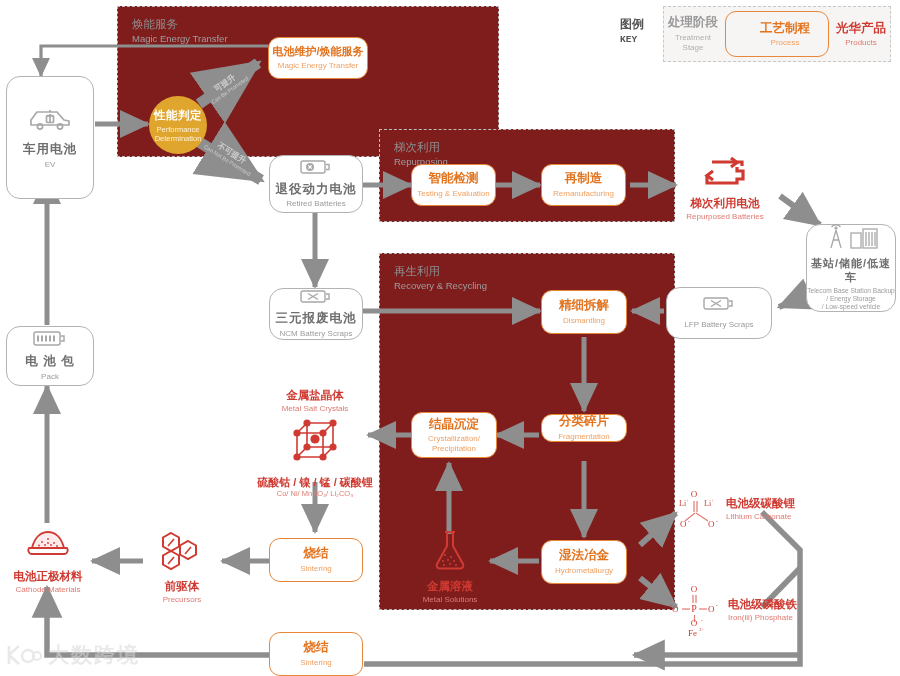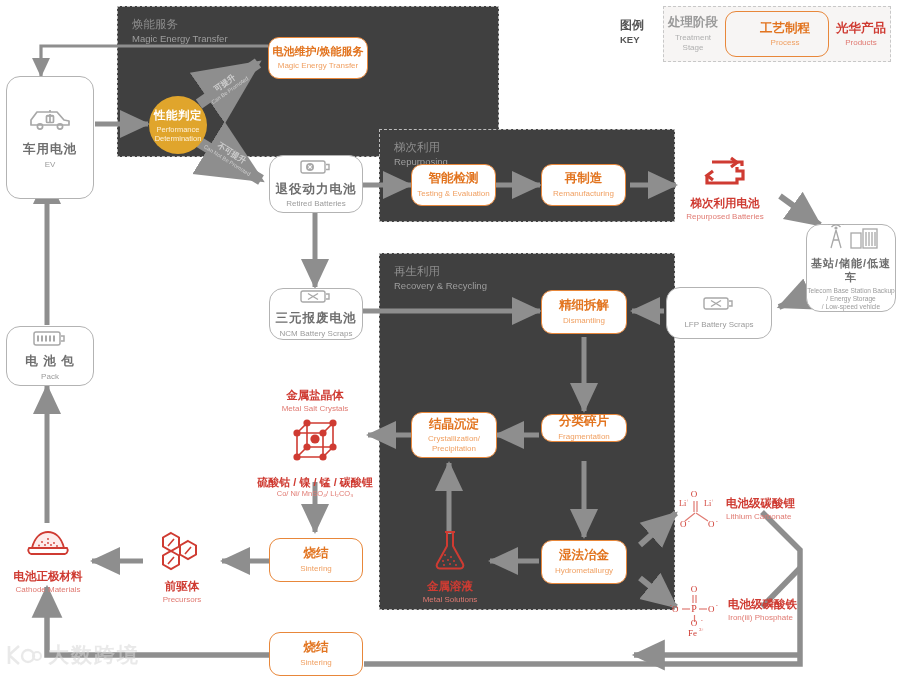--- a/index.html
+++ b/index.html
@@ -20,21 +20,21 @@
   .procbox .cn{font-size:12.5px;font-weight:bold;color:#e2741f;line-height:1.25;}
   .procbox .en{font-size:8px;color:#f0a062;line-height:1.2;margin-top:2px;}
 
   
   .product .cn{font-size:11.5px;font-weight:bold;color:#cf3b32;line-height:1.3;}
   .product .en{font-size:8px;color:#e07a72;line-height:1.25;margin-top:1px;}
   .product .cn2{font-size:11px;font-weight:bold;color:#cf3b32;line-height:1.3;margin-top:3px;}
   .product .en2{font-size:7.5px;color:#e07a72;line-height:1.2;}
 
   
-  .group{position:absolute;border:1.3px dashed #bdbdbd;background:#404040;box-sizing:border-box;}
+  .group{position:absolute;border:1.3px dashed #bdbdbd;background:#7f1d1d;box-sizing:border-box;}
   .group-title{position:absolute;left:14px;top:10px;text-align:left;}
   .group-title .cn{font-size:11.5px;color:#8d8d8d;line-height:1.35;}
   .group-title .en{font-size:9.5px;color:#9e9e9e;line-height:1.35;}
 
   
   .circle{position:absolute;border-radius:50%;background:#e0a52c;display:flex;
           flex-direction:column;align-items:center;justify-content:center;text-align:center;}
   .circle .cn{font-size:11.5px;font-weight:bold;color:#fff;letter-spacing:.5px;}
   .circle .en{font-size:7.5px;color:#fdf0d8;line-height:1.2;margin-top:2px;}
 
@@ -152,21 +152,21 @@
       <path d="M269,561 L222,561" stroke-width="5" marker-end="url(#ah)"></path>
 
       <path d="M143,561 L92,561" stroke-width="5" marker-end="url(#ah)"></path>
 
       <path d="M47,523 L47,386" stroke-width="5" marker-end="url(#ah)"></path>
 
       <path d="M47,325 L47,176" stroke-width="5" marker-end="url(#ah)"></path>
     </g>
   </svg>
 
-  <div id="key-label" style="left:620px;top:18px;">
+  <div id="key-label" style="left:620px;top:18px;font-family:Liberation Mono, monospace;">
     <div class="cn">图例</div>
     <div class="en">KEY</div>
   </div>
   <div id="key-box" style="left:663px;top:6px;width:228px;height:56px;">
     <div class="key-item key-grey">
       <div class="cn">处理阶段</div>
       <div class="en">Treatment Stage</div>
     </div>
     <div class="key-item key-proc" style="flex:0 0 78px;margin:0 3px;padding-left:20px;">
       <div class="cn">工艺制程</div>

